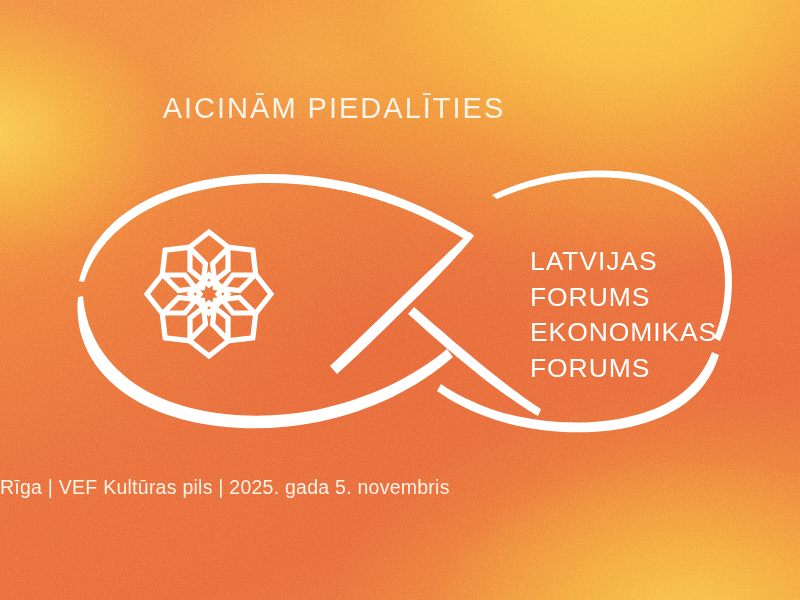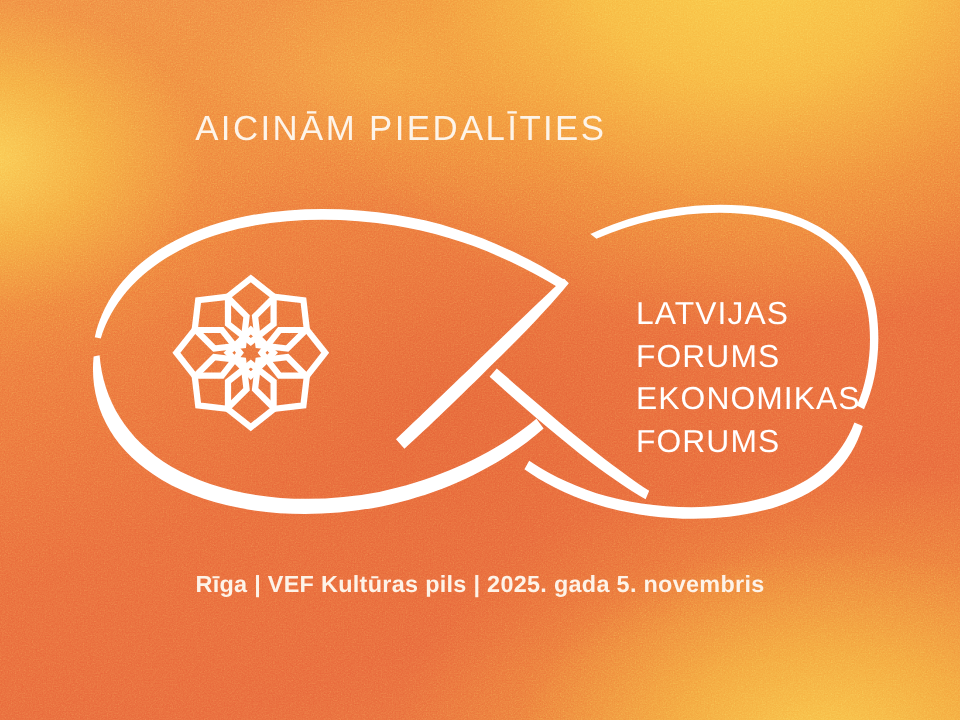--- a/index.html
+++ b/index.html
@@ -103,25 +103,25 @@
     line-height: 35.5px;
     letter-spacing: 0.9px;
     font-weight: 400;
   }
   .brandblock div { white-space: nowrap; }
   .footline {
     position: absolute;
     top: 476px;
     left: 0;
     width: 800px;
-    text-align: center;
+    text-align: left;
     color: #fdf3e8;
     font-size: 19.5px;
     letter-spacing: 0.25px;
-    font-weight: 700;
+    font-weight: 400;
     white-space: nowrap;
   }
 </style>
 </head>
 <body>
 
 <div id="poster">
 
   <div class="bg-layer bg-base"></div>
   <div class="bg-layer bg-glow-mid"></div>

